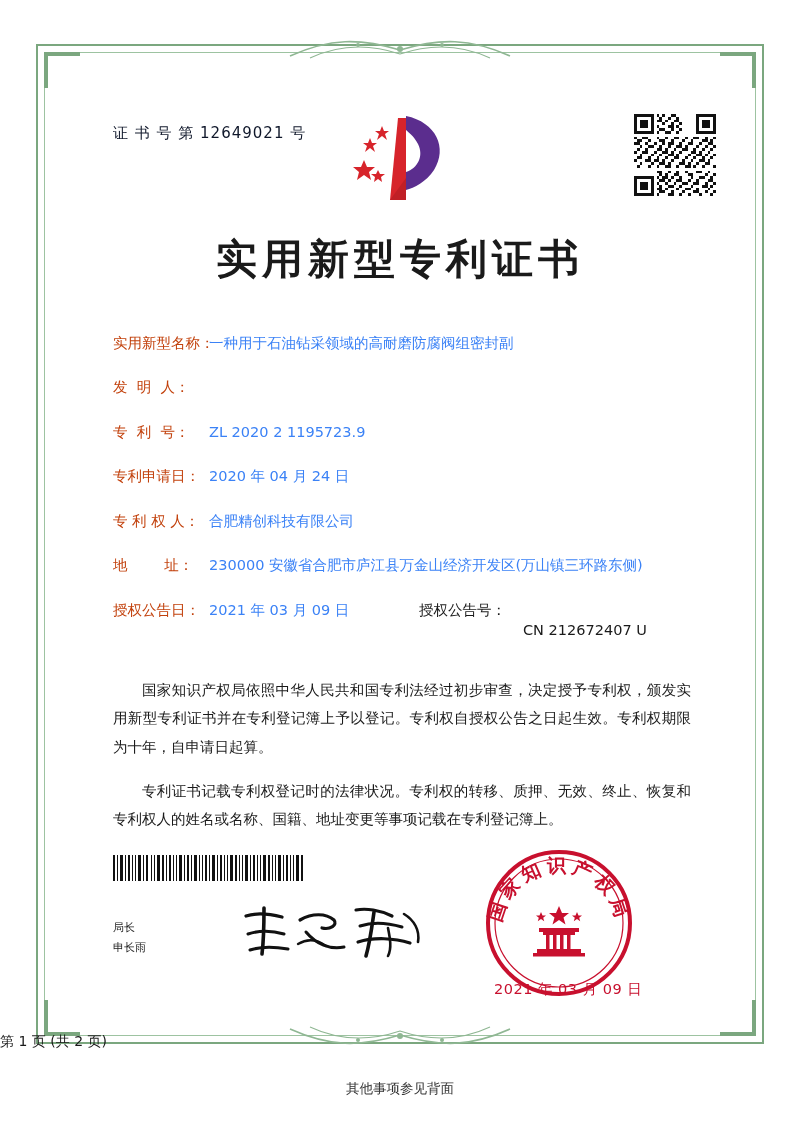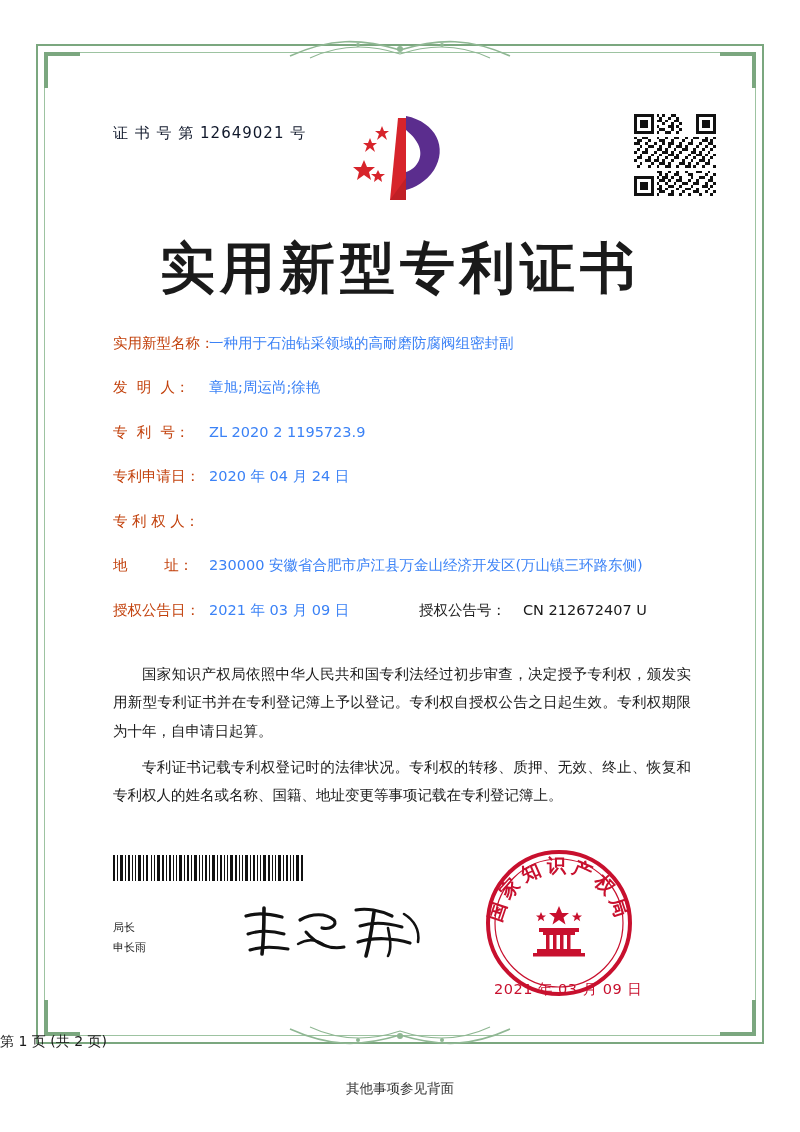--- a/index.html
+++ b/index.html
@@ -85,21 +85,21 @@
     width: 82px;
     height: 82px;
   }
 
   .main-title {
     position: absolute;
     left: 0;
     right: 0;
     top: 232px;
     text-align: center;
-    font-size: 55px;
+    font-size: 41px;
     font-weight: bold;
     letter-spacing: 5px;
     font-family: "DejaVu Serif", "Liberation Serif", serif;
   }
 
   
   .fields {
     position: absolute;
     left: 113px;
     top: 332px;
@@ -127,34 +127,35 @@
     flex: 0 0 auto;
     width: 210px;
   }
   .field-label2 {
     width: 104px;
     flex: 0 0 104px;
     white-space: pre;
   }
   .field-value2 {
     flex: 1 1 auto;
+    margin-top: 20px;
   }
 
   
   .paragraphs {
     position: absolute;
     left: 113px;
     top: 660px;
     width: 578px;
     font-size: 14.5px;
     line-height: 1.95;
     font-family: "DejaVu Serif", "Liberation Serif", serif;
   }
   .paragraphs p {
-    margin: 0 0 8px 0;
+    margin: 16px 0 8px 0;
     text-indent: 2em;
     text-align: justify;
   }
 
   
   .barcode {
     position: absolute;
     left: 113px;
     top: 855px;
     width: 192px;
@@ -452,35 +453,35 @@
 
 <div class="fields">
 
   <div class="field-row">
     <div class="field-label">实用新型名称：</div>
     <div class="field-value">一种用于石油钻采领域的高耐磨防腐阀组密封副</div>
   </div>
 
   <div class="field-row">
     <div class="field-label">发  明  人：</div>
-    <div class="field-value">章旭;周运尚;徐艳</div>
   </div>
 
   <div class="field-row">
     <div class="field-label">专  利  号：</div>
     <div class="field-value">ZL 2020 2 1195723.9</div>
   </div>
 
   <div class="field-row">
     <div class="field-label">专利申请日：</div>
     <div class="field-value">2020 年 04 月 24 日</div>
   </div>
 
   <div class="field-row">
     <div class="field-label">专 利 权 人：</div>
+    <div class="field-value">合肥精创科技有限公司</div>
   </div>
 
   <div class="field-row">
     <div class="field-label">地        址：</div>
     <div class="field-value">230000 安徽省合肥市庐江县万金山经济开发区(万山镇三环路东侧)</div>
   </div>
 
   <div class="field-row inline-pair">
     <div class="field-label">授权公告日：</div>
     <div class="field-value">2021 年 03 月 09 日</div>

